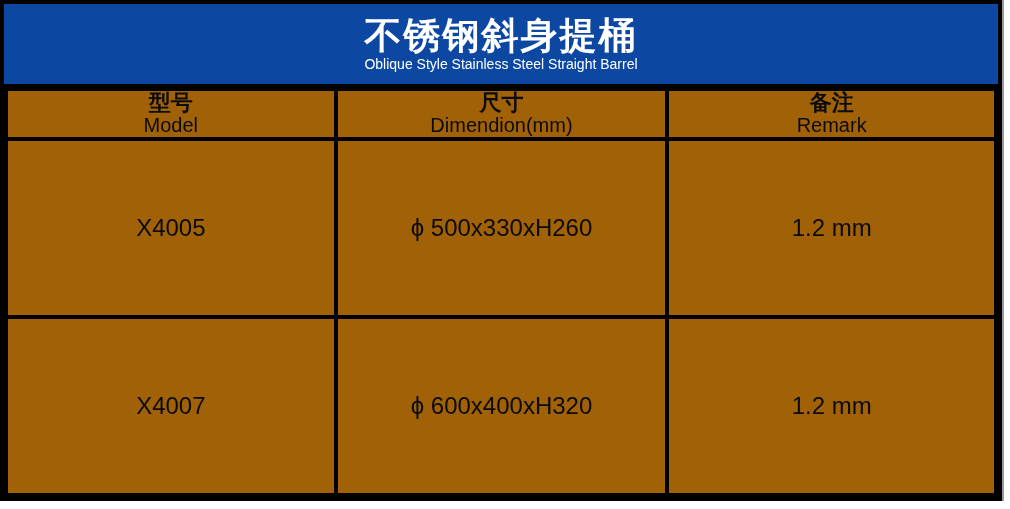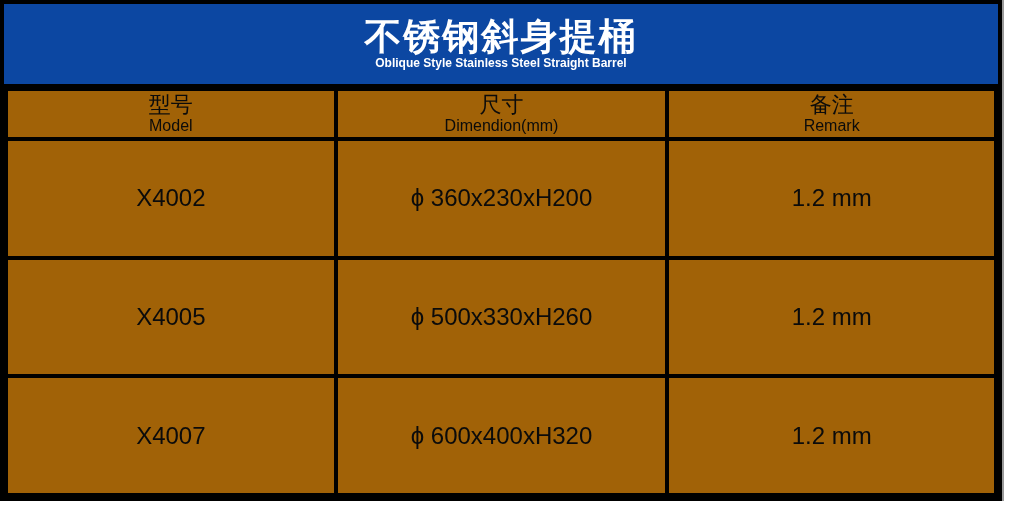--- a/index.html
+++ b/index.html
@@ -31,22 +31,22 @@
     color: #ffffff;
     text-align: center;
   }
   .banner-title-zh {
     font-size: 37px;
     font-weight: bold;
     line-height: 1.1;
     letter-spacing: 2px;
   }
   .banner-title-en {
-    font-size: 12px;
-    font-weight: bold;
+    font-size: 14px;
+    font-weight: normal;
     line-height: 1.15;
   }
   table.spec-table {
     border-collapse: collapse;
     width: 100%;
     flex: 1 1 auto;
     table-layout: fixed;
   }
   .spec-table th,
   .spec-table td {
@@ -56,25 +56,25 @@
     padding: 0;
     color: #0b0b0b;
   }
   .spec-table col.c1 { width: 33.3%; }
   .spec-table col.c2 { width: 33.5%; }
   .spec-table col.c3 { width: 33.2%; }
   .spec-table thead tr { height: 50px; }
   .spec-table tbody tr { height: 52px; }
   .th-zh {
     font-size: 22px;
-    font-weight: normal;
+    font-weight: bold;
     line-height: 1.08;
   }
   .th-en {
-    font-size: 16px;
+    font-size: 20px;
     font-weight: normal;
     line-height: 1.08;
   }
   .cell-model,
   .cell-dimension,
   .cell-remark {
     font-size: 24px;
     font-weight: normal;
   }
 </style>
@@ -105,25 +105,20 @@
           <div class="th-en">Dimendion(mm)</div>
         </th>
         <th>
           <div class="th-zh">备注</div>
           <div class="th-en">Remark</div>
         </th>
       </tr>
     </thead>
     <tbody>
       <tr>
-        <td class="cell-model">X4002</td>
-        <td class="cell-dimension">ϕ 360x230xH200</td>
-        <td class="cell-remark">1.2 mm</td>
-      </tr>
-      <tr>
         <td class="cell-model">X4005</td>
         <td class="cell-dimension">ϕ 500x330xH260</td>
         <td class="cell-remark">1.2 mm</td>
       </tr>
       <tr>
         <td class="cell-model">X4007</td>
         <td class="cell-dimension">ϕ 600x400xH320</td>
         <td class="cell-remark">1.2 mm</td>
       </tr>
     </tbody>

